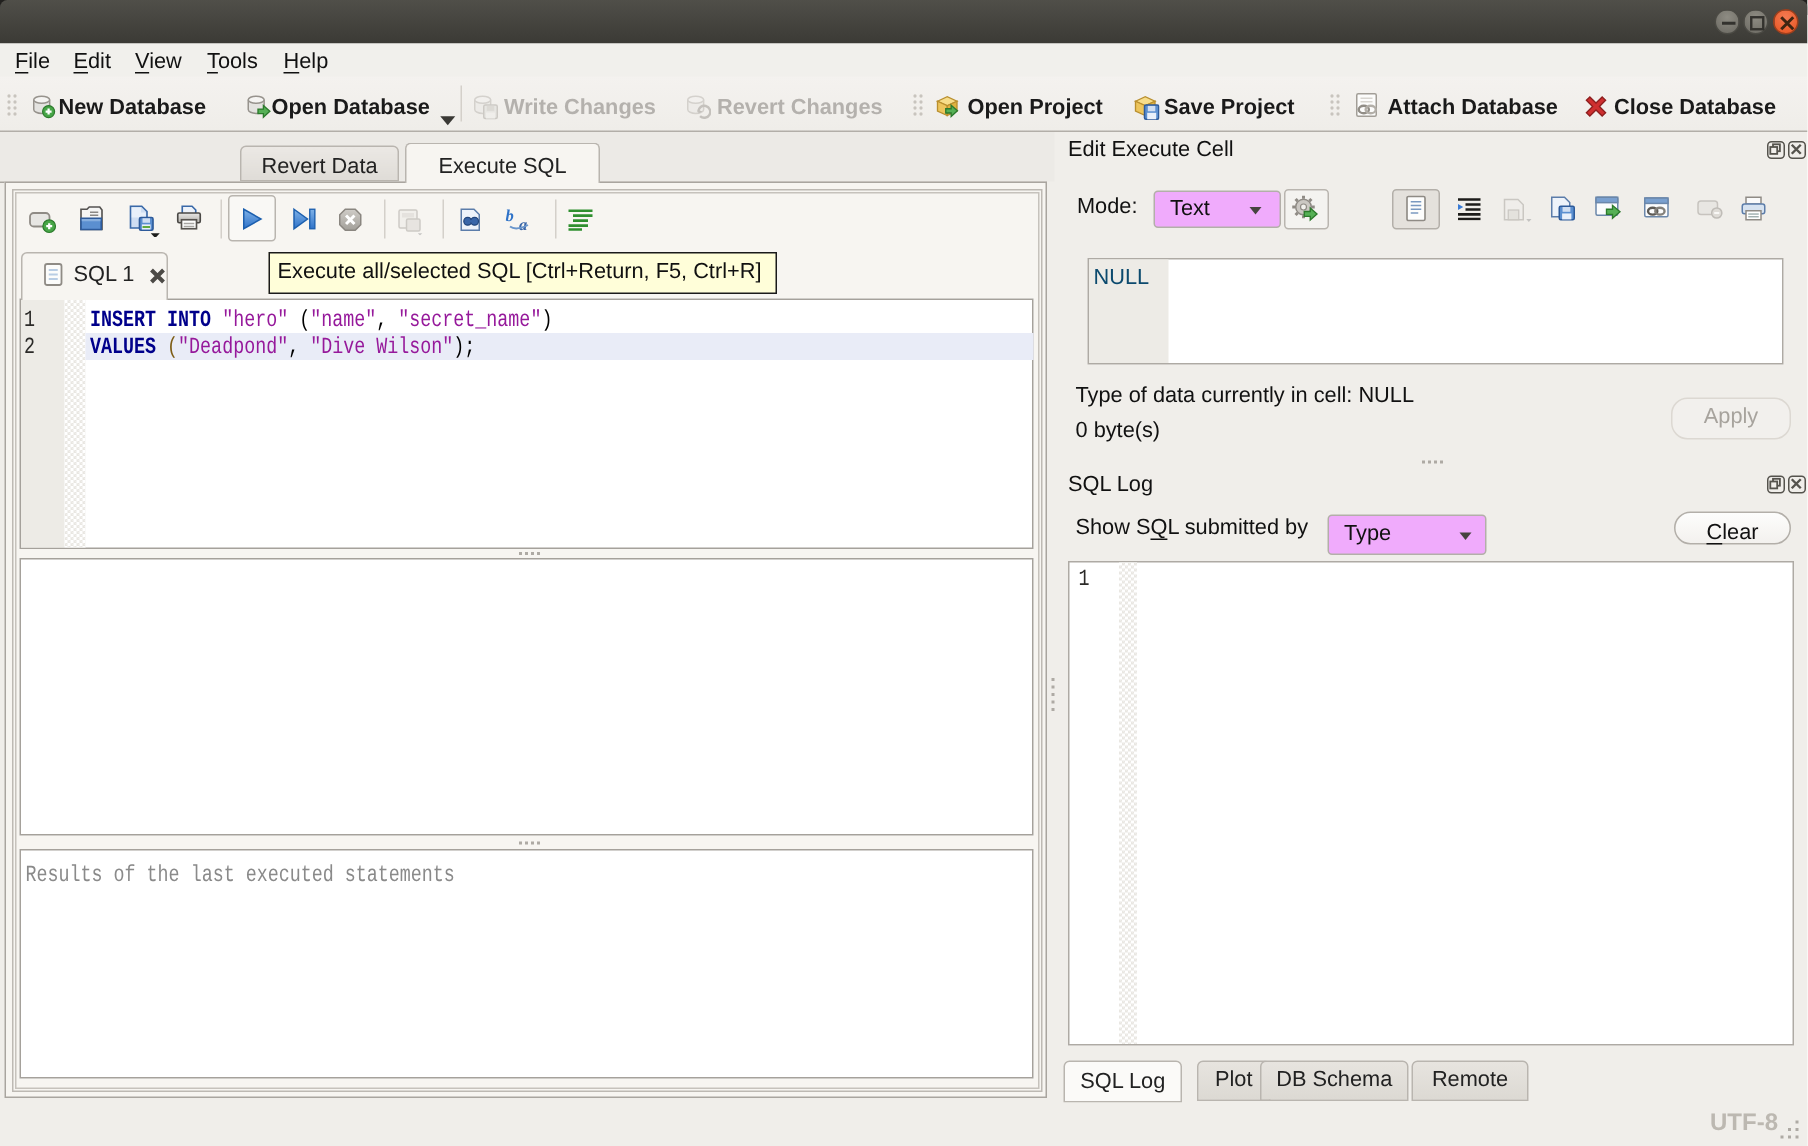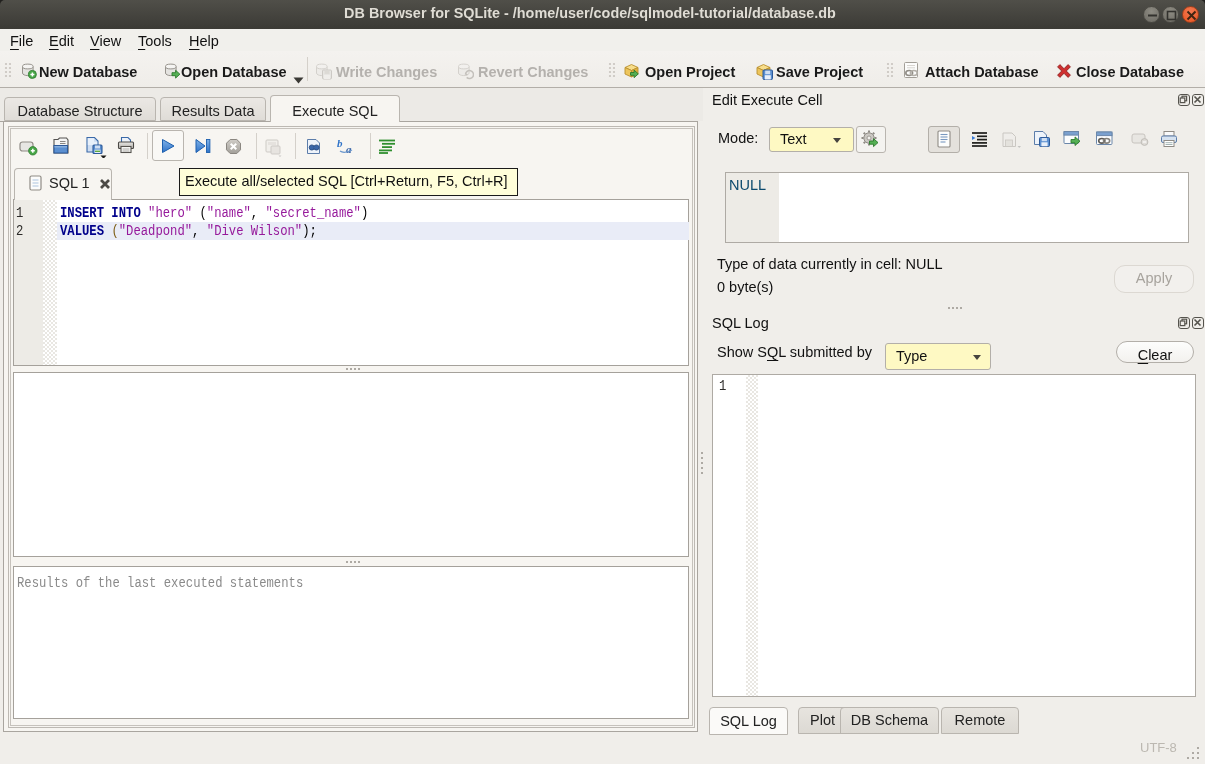--- a/index.html
+++ b/index.html
@@ -73,47 +73,46 @@
   #hlline { position:absolute; background:#e9ecf7; }
 
   .whitebox { position:absolute; left:13px; width:676px; background:#fff; border:1px solid #a5a19b; }
   #results-text { position:absolute; left:17px; top:574px; color:#8a8a8a; }
 
   .dot { position:absolute; width:2px; height:2px; background:#aeaaa4; }
 
   
   .label { position:absolute; color:#111; white-space:nowrap; }
   .dockbtn { position:absolute; width:12px; height:12px; border:1.5px solid #55534d; border-radius:3px; }
-  .combo { position:absolute; background:#fef9c3; border:1px solid #b3afa9; border-radius:3px;padding-left:43px; }
+  .combo { position:absolute; background:#f0abfc; border:1px solid #b3afa9; border-radius:3px;padding-left:43px; }
   .combo .ctxt { position:absolute; left:10px; top:3px; color:#111; }
   .combo .arr { position:absolute; width:0; height:0; border-left:4.5px solid transparent; border-right:4.5px solid transparent; border-top:5px solid #46443f; }
   .btn { position:absolute; border-radius:11px; text-align:center; }
   #applybtn { left:1114px; top:265px; width:80px; height:28px; background:#f2f0ed; border:1px solid #dcd8d2; color:#a7a39d; padding-top:4px; }
   #clearbtn { left:1116px; top:341px; width:78px; height:22px; background:linear-gradient(#fdfdfc,#f3f1ee); border:1px solid #b3afa9; color:#111; padding-top:5px; }
 
   #editbox { position:absolute; left:725px; top:172px; width:464px; height:71px; background:#fff; border:1px solid #aeaaa4; }
   #editbox .gray { position:absolute; left:0px; top:0px; width:53px; height:69px; background:#edebe6; }
   #editbox .null { position:absolute; left:3px; top:3.5px; color:#0c4a6e; }
 
   #logbox { position:absolute; left:712px; top:374px; width:484px; height:323px; background:#fff; border:1px solid #aeaaa4; }
 
   .btab { position:absolute; top:707px; height:27px; color:#222;
     background:linear-gradient(#e7e4df,#dcd9d3); border:1px solid #b9b5af; border-radius:4px 4px 0 0; text-align:center; padding-top:3.5px; }
   .btab.active { background:#fbfaf8; height:28px; padding-top:4.5px; }
 
   #statusbar { position:absolute; left:0; top:735px; width:1205px; height:29px; background:#f0eeea; }
-  #utf8 { position:absolute; left:1140px; top:5px; font-size:13px; font-weight:normal; color:#bcb8b1; }
+  #utf8 { position:absolute; left:1140px; top:5px; font-size:16px; font-weight:bold; color:#bcb8b1; }
 </style>
 </head>
 <body>
 <div id="bg" class="abs" style="left:0;top:29px;width:1205px;height:735px;background:#f0eeea;"></div>
 
 <div style="position:absolute;left:0;top:0;width:1205px;height:10px;background:#21201e;"></div>
 <div id="titlebar">
-    <div id="titletext">DB Browser for SQLite - /home/user/code/sqlmodel-tutorial/database.db</div>
   <div class="winbtn" id="btn-min">
       <svg width="17" height="17">
         <line x1="4" y1="8.5" x2="13" y2="8.5" stroke="#33322e" stroke-width="2"></line>
       </svg>
     </div>
   <div class="winbtn" id="btn-max">
       <svg width="17" height="17">
         <rect x="4.5" y="4.5" width="8" height="8" fill="none" stroke="#33322e" stroke-width="1.6"></rect>
       </svg>
     </div>
@@ -238,22 +237,21 @@
   <div class="vsep" style="left:307px;top:6px;height:24px;"></div>
   <div class="tbtext dis" style="left:336px">Write Changes</div>
   <div class="tbtext dis" style="left:478px">Revert Changes</div>
   <div class="tbtext" style="left:645px">Open Project</div>
   <div class="tbtext" style="left:776px">Save Project</div>
   <div class="tbtext" style="left:925px">Attach Database</div>
   <div class="tbtext" style="left:1076px">Close Database</div>
 </div>
 
 <div id="tabstrip">
-  <div class="maintab" style="left:4px; top:8.5px; width:152px; height:24.5px; padding-top:5px;">Database Structure</div>
-  <div class="maintab" style="left:160px; top:8.5px; width:106px; height:24.5px; padding-top:5px;">Results Data</div>
+  <div class="maintab" style="left:160px; top:8.5px; width:106px; height:24.5px; padding-top:5px;">Revert Data</div>
   <div class="maintab active" style="left:270px; top:6.5px; width:130px; height:27px; padding-top:7px;">Execute SQL</div>
 </div>
 <div id="tabline"></div>
 
 <div id="pane"></div>
 <div id="gframe"></div>
 <div id="gframe2"></div>
 
 <div id="playframe"></div>
 <div id="sqledit-icons">

